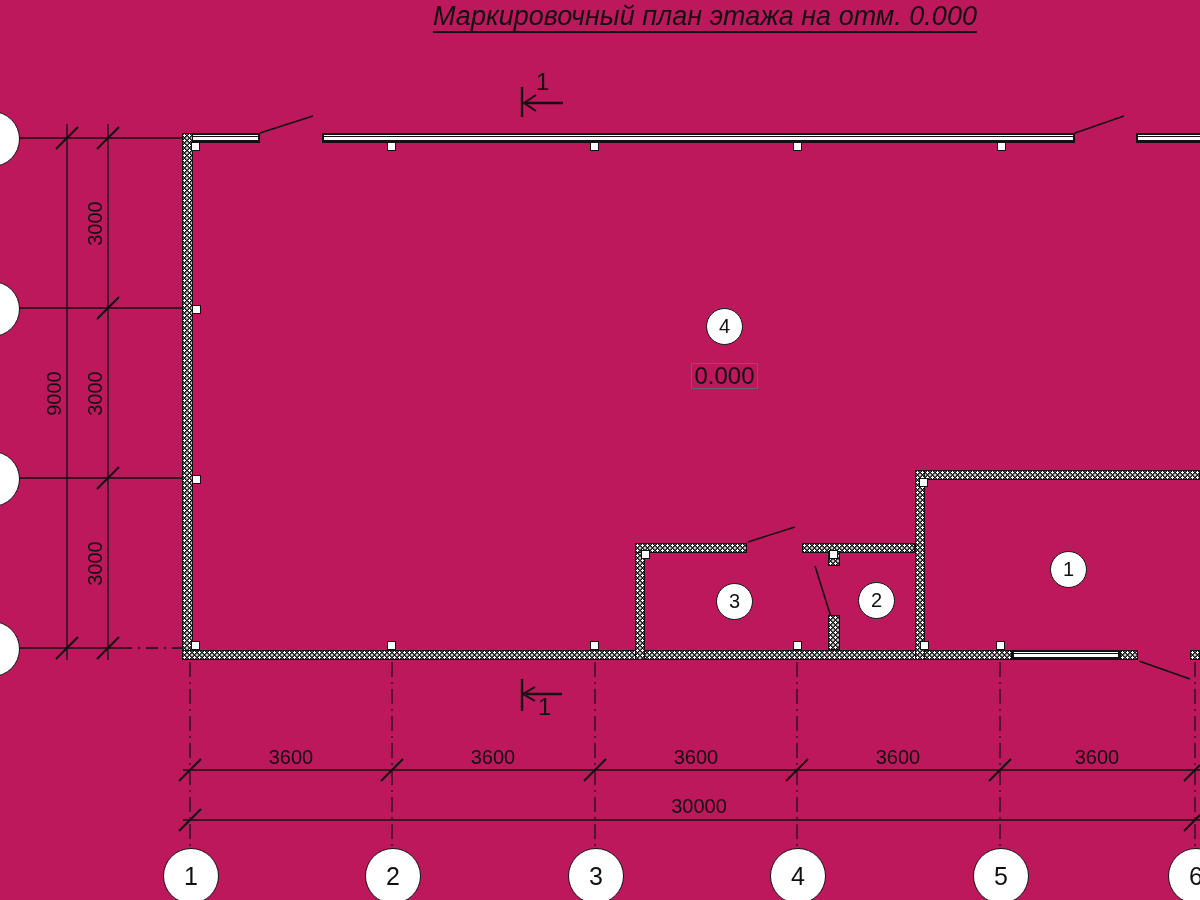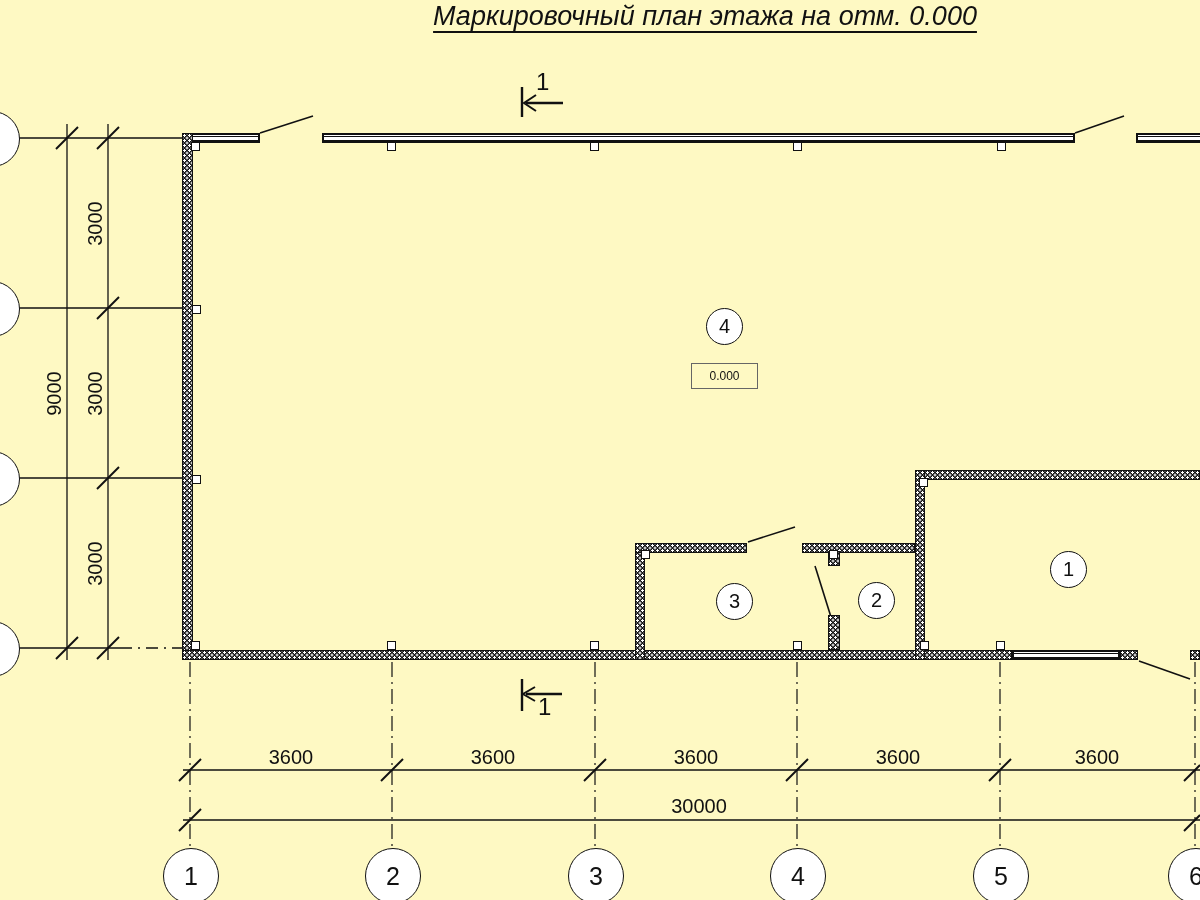--- a/index.html
+++ b/index.html
@@ -1,16 +1,16 @@
 <!DOCTYPE html>
 <html><head>
 <meta charset="utf-8">
 <style>
   html,body{margin:0;padding:0;background:#fff}
-  .canvas{position:relative;width:1200px;height:900px;background:#fef9c3;overflow:hidden;
+  .canvas{position:relative;width:1200px;height:900px;background:#be185d;overflow:hidden;
           font-family:"Liberation Sans",sans-serif;color:#111}
   .title{position:absolute;left:400px;top:1px;width:610px;text-align:center;
          font-size:27px;font-style:italic;text-decoration:underline;text-underline-offset:6px}
   svg.lines{position:absolute;left:0;top:0}
   .hatch{position:absolute;background-color:#161616;
          background-image:radial-gradient(circle,#fff 1px,rgba(0,0,0,0) 1.25px),
                           radial-gradient(circle,#fff 1px,rgba(0,0,0,0) 1.25px);
          background-size:5px 5px;background-position:0 0,2.5px 2.5px;
          box-shadow:inset 0 0 0 1px #111}
   .band{position:absolute;height:10px;box-sizing:border-box;background:#fff;
@@ -21,21 +21,21 @@
   .cap-r{border-right:2px solid #111}
   .colsq{position:absolute;width:9px;height:9px;background:#fff;
          border:1.7px solid #111;box-sizing:border-box}
   .circle{position:absolute;border:1.6px solid #111;border-radius:50%;background:#fff;
           display:flex;align-items:center;justify-content:center}
   .axis-circle{width:54px;height:54px;font-size:25px}
   .room-circle{width:35px;height:35px;font-size:20px}
   .dim{position:absolute;font-size:20px;text-align:center;white-space:nowrap}
   .rot{transform:rotate(-90deg)}
   .elev{position:absolute;left:691px;top:363px;width:67px;height:26px;border:1.2px solid #666;
-        box-sizing:border-box;display:flex;align-items:center;justify-content:center;font-size:12px}
+        box-sizing:border-box;display:flex;align-items:center;justify-content:center;font-size:24px}
   .sec-label{position:absolute;font-size:24px}
 </style>
 </head>
 <body>
 
 <div class="canvas">
 
   <div class="title">Маркировочный план этажа на отм. 0.000</div>
 
   <svg class="lines" width="1200" height="900" viewBox="0 0 1200 900">

